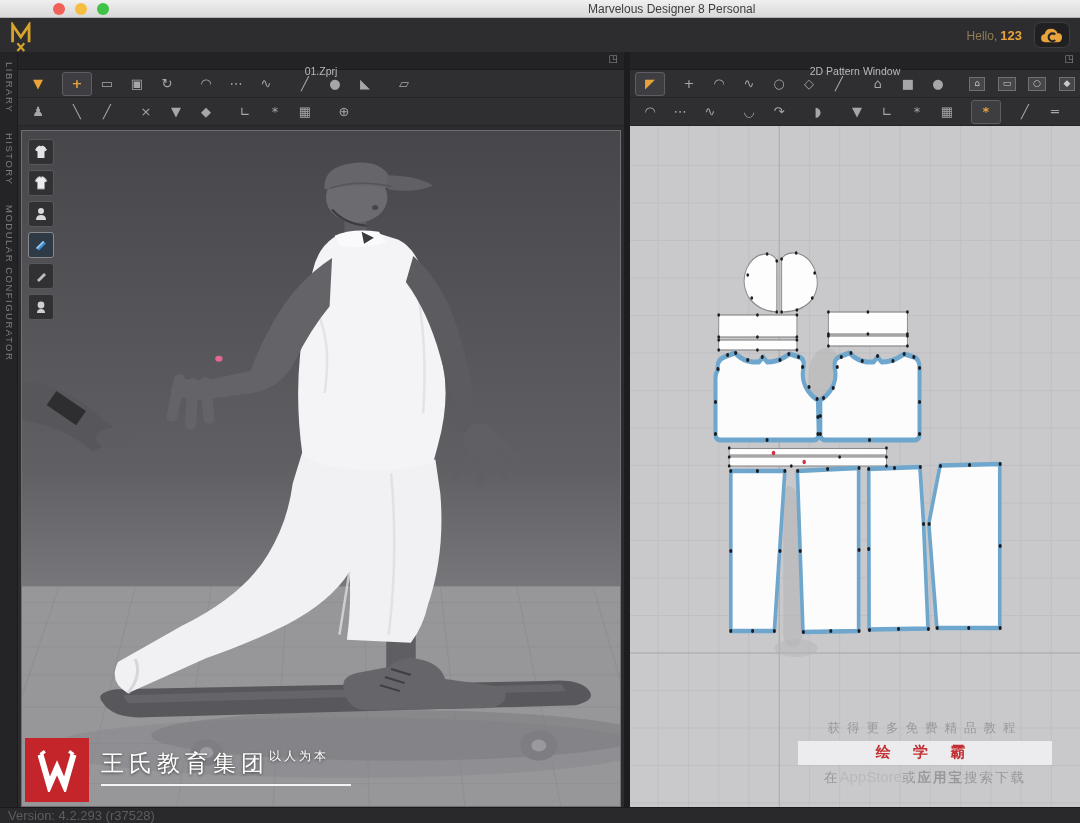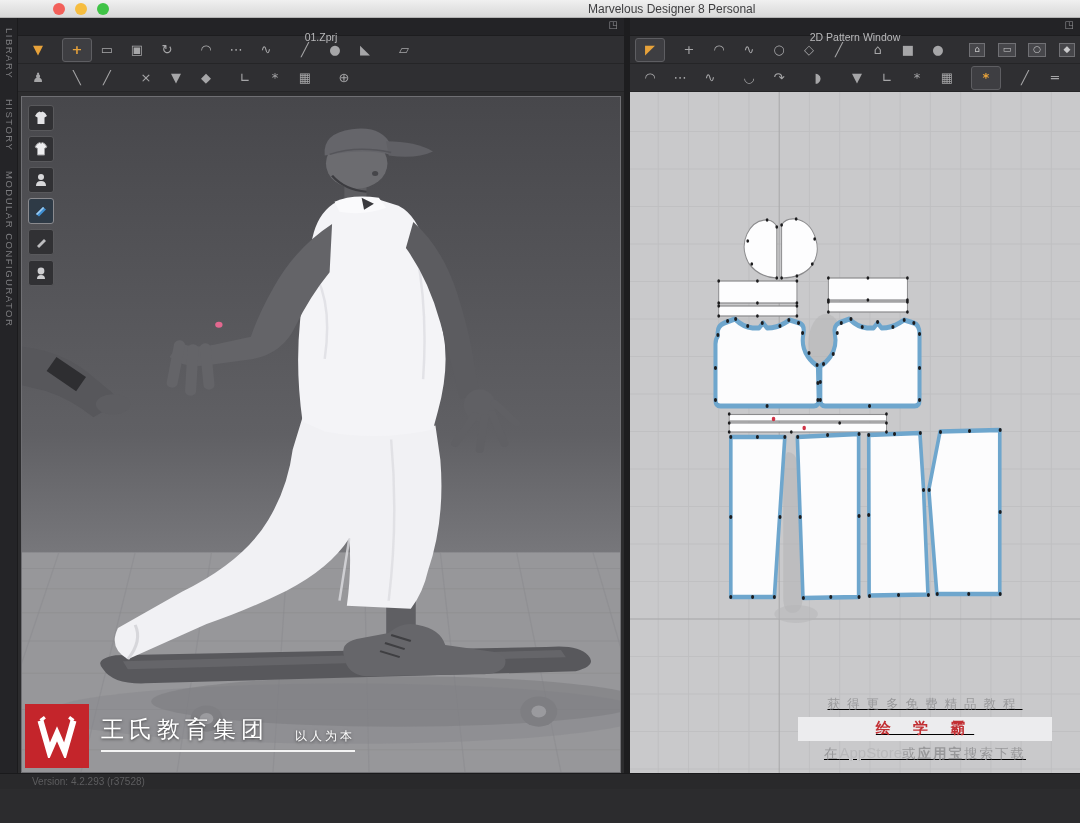--- a/index.html
+++ b/index.html
@@ -58,51 +58,66 @@
   .divider{ width:6px; background:#1d1d1f; cursor:col-resize; }
 
   .viewport2d{ flex:1; position:relative; overflow:hidden; background:#c9c9cb; }
   .viewport2d > svg{ position:absolute; inset:0; width:100%; height:100%; }
 
   
   .wm-left{ position:absolute; left:3px; bottom:4px; display:flex; gap:12px; color:#fff;
             text-shadow:0 1px 3px rgba(0,0,0,.55); align-items:stretch; }
   .wm-logo{ width:64px; height:64px; background:#c4252b; display:flex; align-items:center; justify-content:center; flex:none; }
   .wm-text{ display:flex; flex-direction:column; justify-content:center; min-width:250px; }
-  .wm-row1{ display:flex; align-items:flex-end; gap:26px;font-family:Liberation Mono, monospace; }
+  .wm-row1{ display:flex; align-items:flex-start; gap:0;font-family:Liberation Mono, monospace; }
   .wm-title{ font-size:23px; letter-spacing:5px; }
   .wm-slogan{ font-size:12px; letter-spacing:3px; }
   .wm-underline{ height:2px; background:#f4f4f4; margin:5px 0 6px; }
   .wm-sub{ font-size:14.5px; letter-spacing:11px; }
 
-  .wm-right{ position:absolute; right:28px; bottom:10px; width:254px; text-align:center;text-decoration:underline; }
+  .wm-right{ position:absolute; right:28px; bottom:20px; width:254px; text-align:center; }
   .wm-r1{ font-size:12.5px; color:#99999b; letter-spacing:7px; white-space:nowrap; }
   .wm-brand{ margin-top:4px; background:#ececee; color:#c22f33; font-weight:bold; font-size:15px;
              letter-spacing:9px; padding:2px 0 3px; }
   .wm-r3{ margin-top:3px; font-size:13.5px; color:#98989a; letter-spacing:2px; white-space:nowrap; }
   .wm-r3 .store{ font-size:15px; color:#b9b9bb; letter-spacing:0;text-align:center; }
   .wm-r3 .store2{ font-weight:bold;margin-top:12px; }
 
   .statusbar{ height:16px; background:#29292b; border-top:1px solid #1a1a1c; display:flex; align-items:center; padding:0 8px; }
-  .version{ font-size:10px; color:#5d5d5f;margin-left:24px; }
+  .version{ font-size:13px; color:#5d5d5f; }
 </style>
 </head>
 <body>
 
 <div class="app">
 
   <div class="titlebar">
     <div class="lights">
       <span class="light red"></span>
       <span class="light yellow"></span>
       <span class="light green"></span>
     </div>
     <div class="tb-title">Marvelous Designer 8 Personal</div>
   </div>
 
+  <div class="appheader">
+    <svg class="md-logo" width="26" height="32" viewBox="0 0 30 36">
+      <path d="M3 23 V3 L12.5 17 L22 3 V23" stroke="#d7a32a" stroke-width="3.2" fill="none"></path>
+      <path d="M8.5 24 L16.5 33 M16.5 24 L8.5 33" stroke="#d7a32a" stroke-width="2.4" fill="none"></path>
+    </svg>
+    <div class="hello">
+      <span>Hello,</span><b>123</b>
+    </div>
+    <button class="cloud-btn">
+      <svg width="28" height="20" viewBox="0 0 30 22">
+        <path d="M8 19 Q3 19 3 14.5 Q3 10.5 7 10 Q8 4 14 4 Q19.5 4 21 9 Q26 8.5 26 13.5 Q26 19 21 19 Z" fill="#e8a33b"></path>
+        <path d="M18.5 10.5 A4.2 4.2 0 1 0 18.5 16.5" stroke="#26262a" stroke-width="2.4" fill="none"></path>
+      </svg>
+    </button>
+  </div>
 
   <div class="main">
 
     <div class="tabstrip">
 
         <div class="vtab">
           <span class="vlabel">LIBRARY</span>
         </div>
 
         <div class="vtab">

